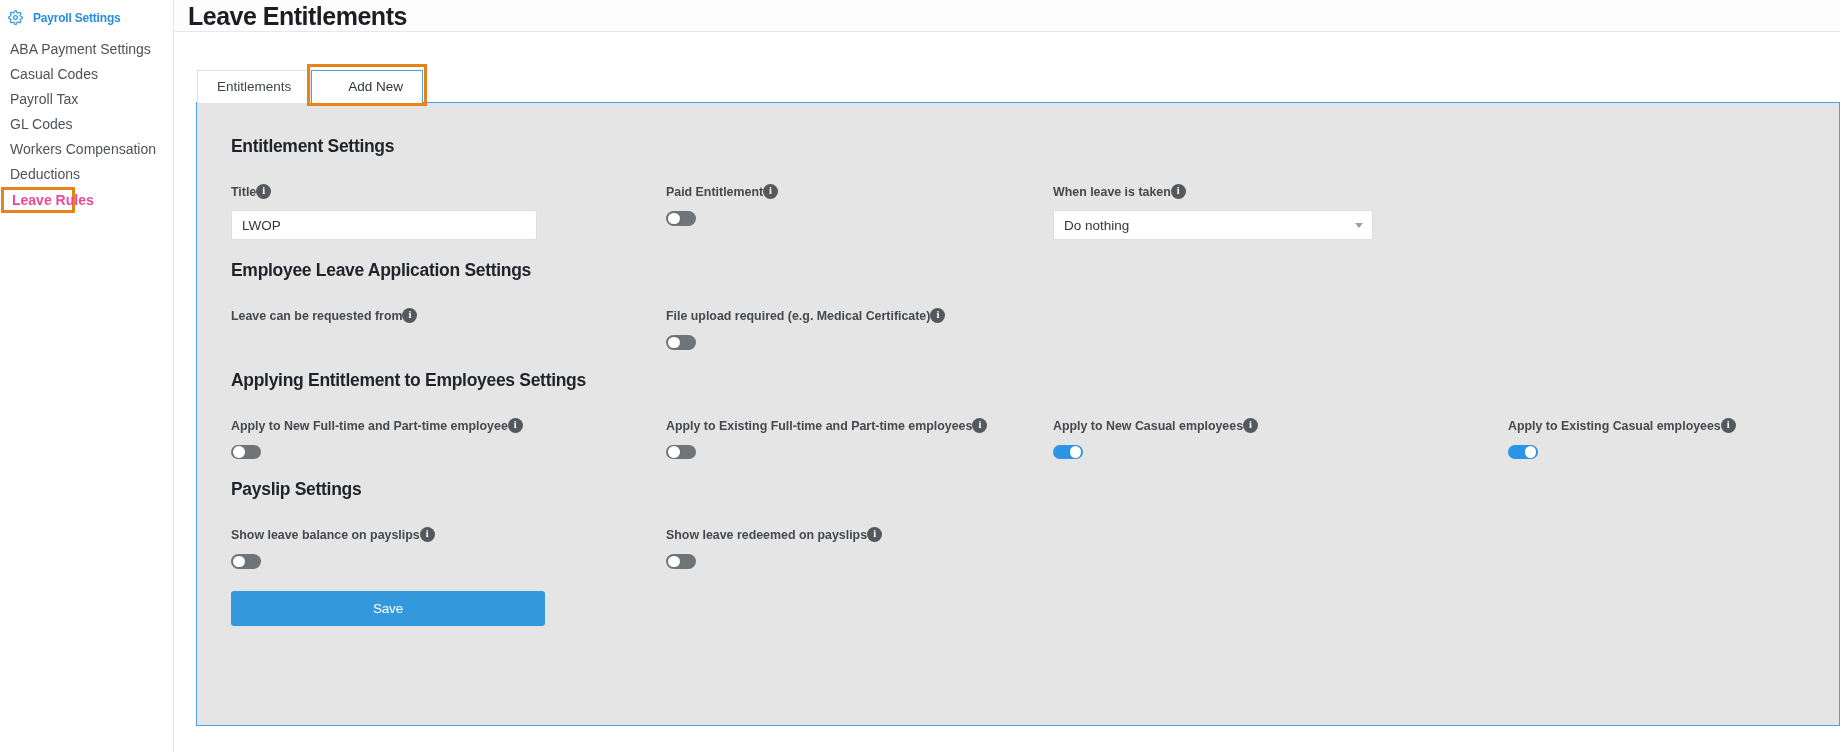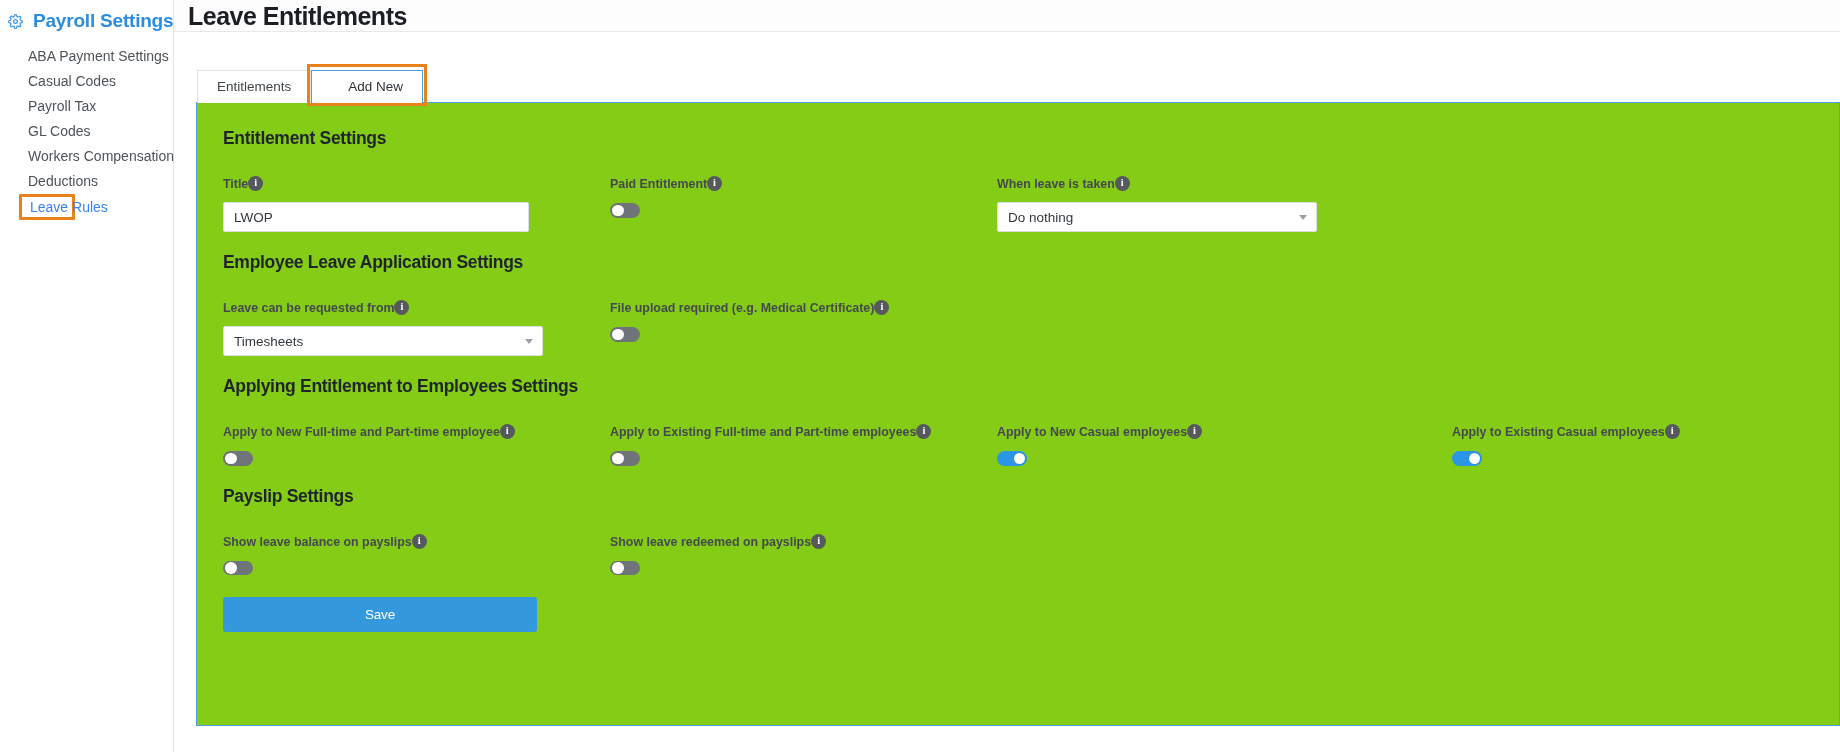--- a/index.html
+++ b/index.html
@@ -33,38 +33,38 @@
     padding: 4px 0 6px 8px;
   }
   .gear-icon {
     width: 15px; height: 15px;
     flex: 0 0 15px;
     color: #3b97e3;
     display: inline-flex;
     align-items: center; justify-content: center;
   }
   .sidebar-title {
-    font-size: 19px;
+    font-size: 12px;
     font-weight: bold;
     color: #2b8de0;
     letter-spacing: -0.2px;
     white-space: nowrap;
   }
-  .sidebar-list { margin-top: 5px; padding-left: 18px; }
+  .sidebar-list { margin-top: 5px; }
   .sidebar-item {
     font-size: 14px;
     color: #4d5358;
     padding: 4.5px 0 4.5px 10px;
     white-space: nowrap;
     cursor: pointer;
     line-height: 16px;
   }
   .sidebar-item.active {
-    color: #3b82f6;
-    font-weight: normal;
+    color: #ec4899;
+    font-weight: bold;
   }
   .sidebar-item.highlighted {
     border: 3px solid #e8821a;
     background: #ffffff;
     margin: 1px 98px 1px 1px;
     padding: 2px 0 2px 8px;
     border-radius: 1px;
   }
 
   
@@ -130,26 +130,26 @@
     z-index: 5;
   }
   .tab-wrap.focus-ring .tab {
     border-color: #4a9fe0;
     padding-left: 36px;
   }
 
   .panel {
     border: 1px solid #49a0e4;
     border-top: 1px solid #49a0e4;
-    background: #84cc16;
+    background: #e5e5e5;
     margin-top: -1px;
     position: relative;
     height: 624px;
     overflow: hidden;
-    padding: 0;
+    padding: 8px;
   }
   .panel-inner {
     padding: 24px 0 0 26px;
     position: relative;
   }
 
   
   .section-title {
     font-size: 17.5px;
     font-weight: bold;
@@ -157,21 +157,21 @@
     letter-spacing: -0.3px;
     margin: 0 0 0 0;
     line-height: 22px;
   }
   .field-grid {
     display: flex;
     margin-top: 0;
   }
   .col { position: relative; }
   .col-1 { width: 387px; flex: 0 0 387px; }
-  .col-2 { width: 387px; flex: 0 0 387px; }
+  .col-2 { width: 387px; flex: 0 0 387px; margin-left: 48px; }
   .col-3 { width: 455px; flex: 0 0 455px; }
   .col-4 { width: 300px; flex: 0 0 300px; }
 
   .field-label {
     display: flex;
     align-items: center;
     font-size: 12.4px;
     font-weight: bold;
     color: #44494e;
     line-height: 15px;
@@ -369,24 +369,20 @@
           <div class="spacer-row"></div>
           <h2 class="section-title">Employee Leave Application Settings</h2>
           <div class="spacer-section"></div>
           <div class="field-grid">
 
             <div class="col col-1">
               <div class="field-label">
                 <span>Leave can be requested from</span>
                 <span class="info-icon">i</span>
               </div>
-              <div class="select-wrap">
-                <span class="select-value">Timesheets</span>
-                <span class="caret-icon"></span>
-              </div>
             </div>
 
             <div class="col col-2">
               <div class="field-label">
                 <span>File upload required (e.g. Medical Certificate)</span>
                 <span class="info-icon">i</span>
               </div>
               <div class="toggle">
                   <span class="knob"></span>
                 </div>

